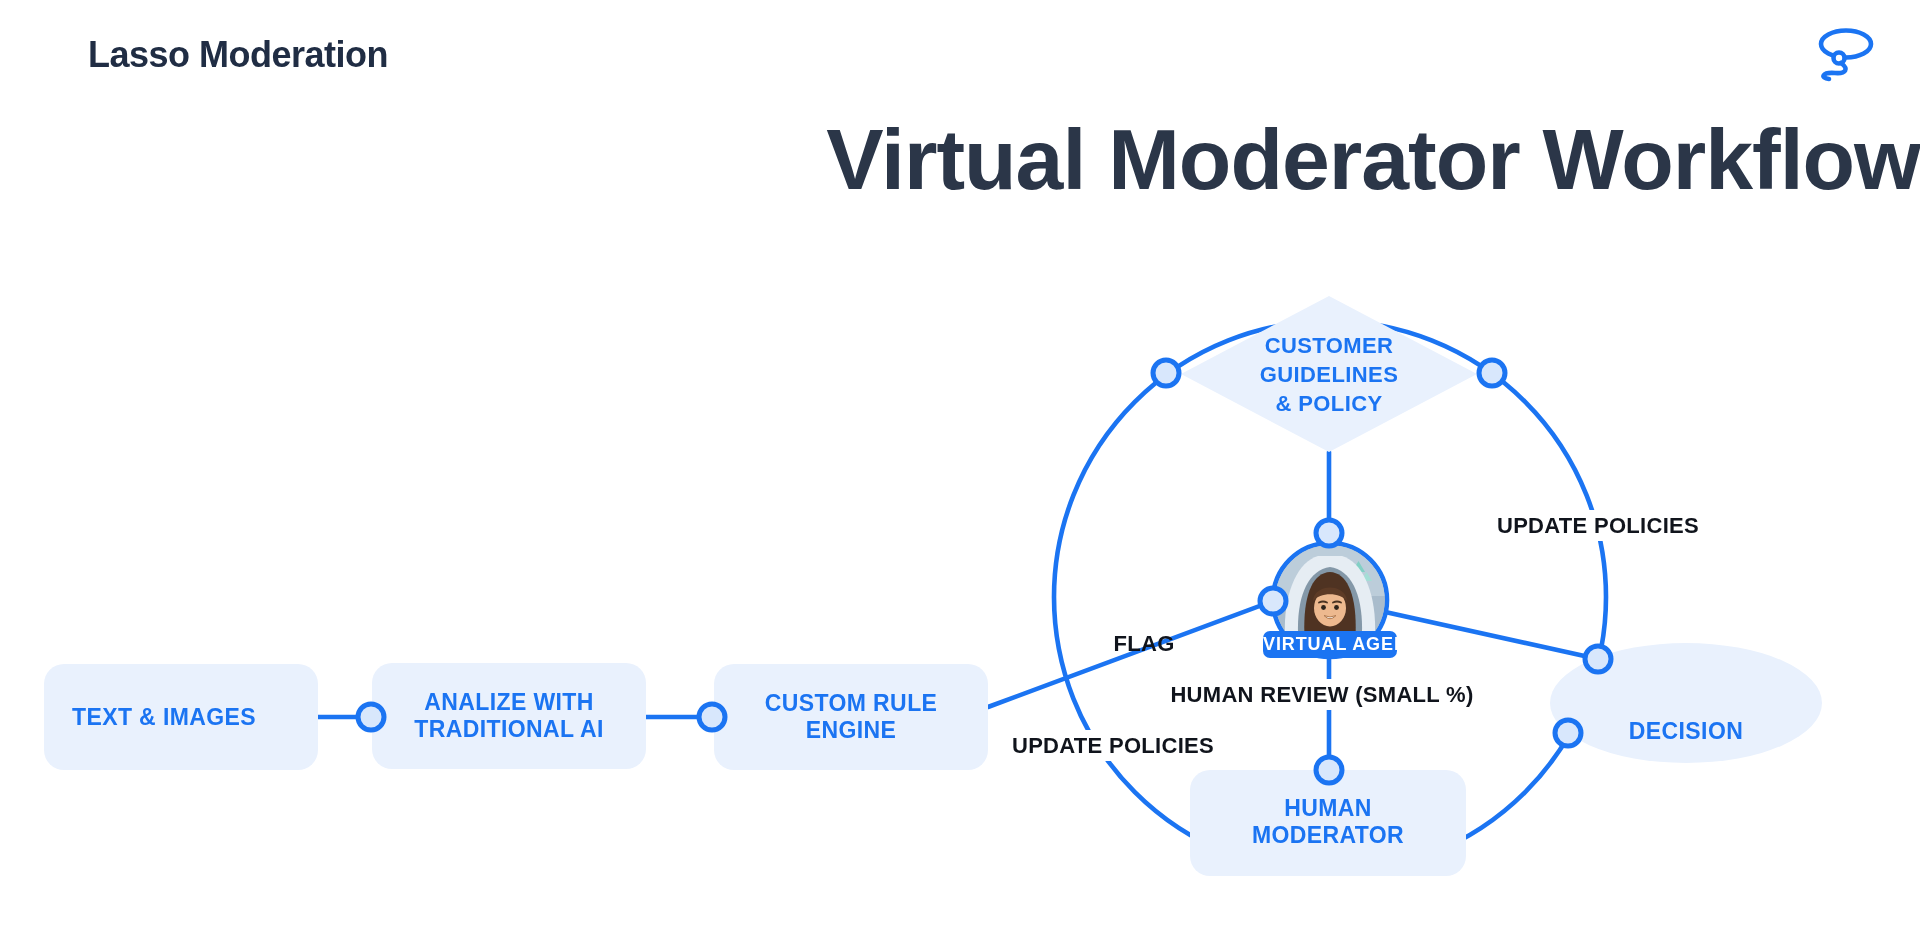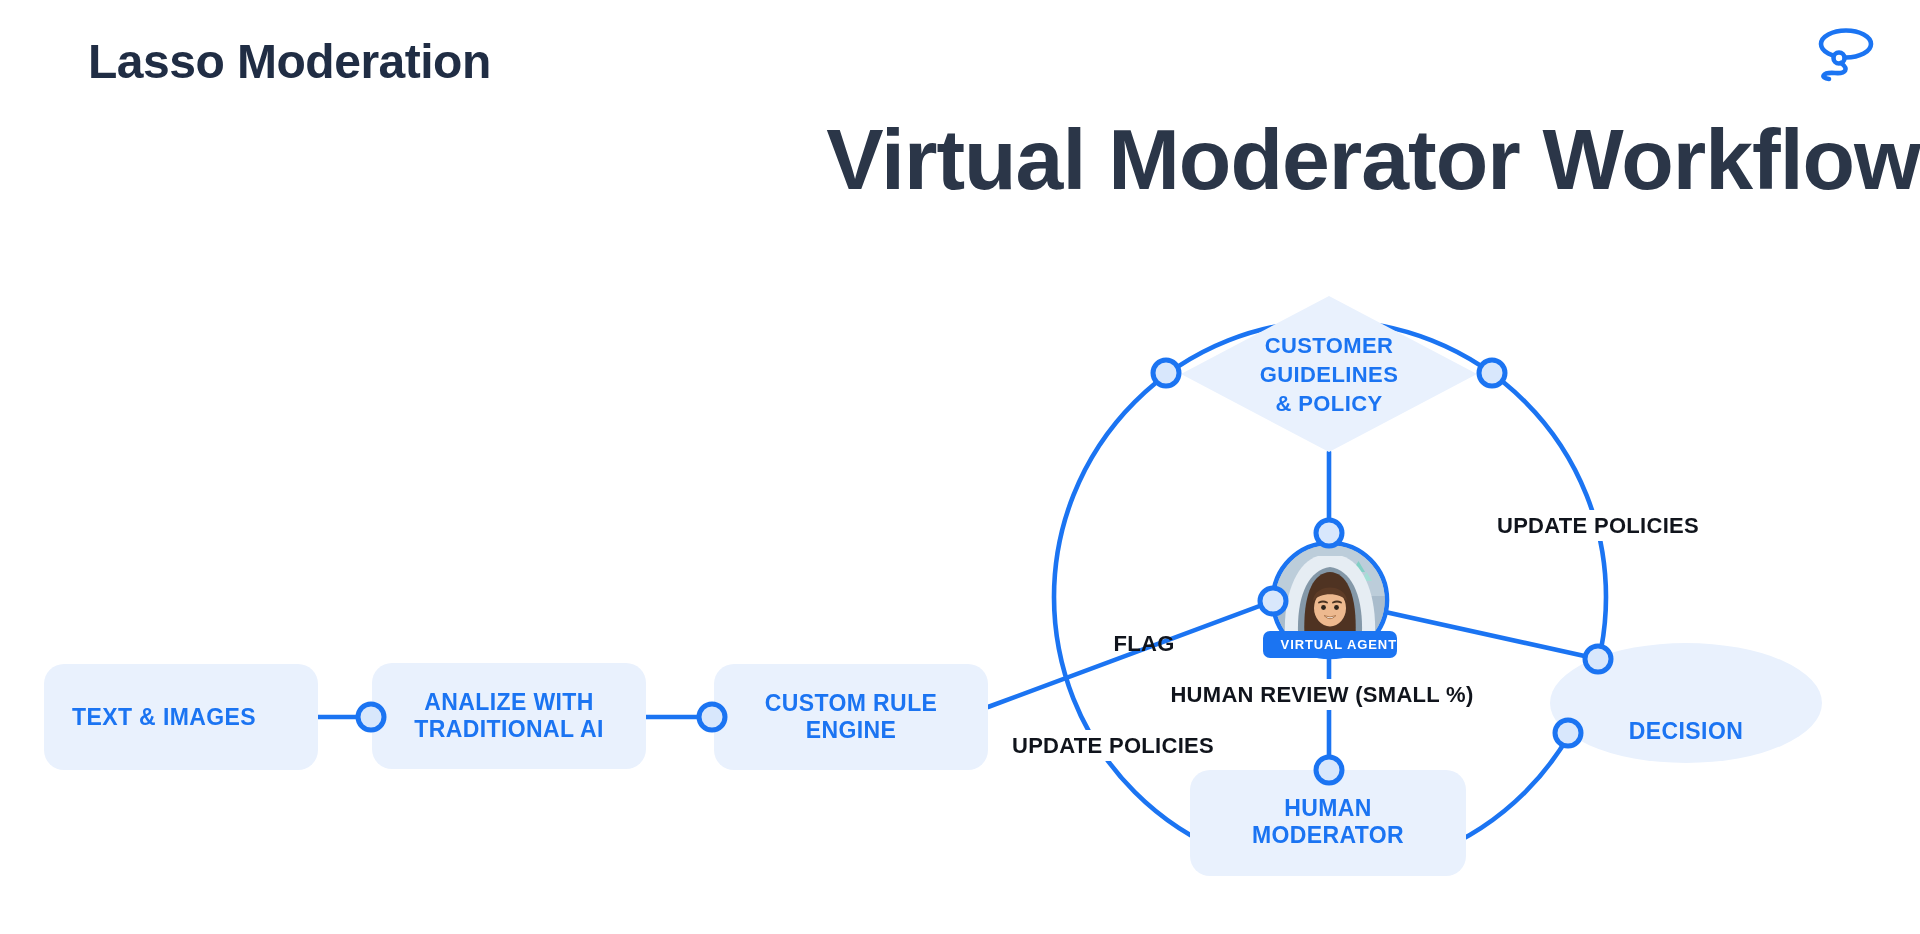--- a/index.html
+++ b/index.html
@@ -1,31 +1,31 @@
 <!DOCTYPE html>
 <html><head>
 <meta charset="utf-8">
 <style>
   html,body{margin:0;padding:0;background:#ffffff;}
   body{font-family:"Liberation Sans", sans-serif; -webkit-font-smoothing:antialiased;}
   #canvas{position:relative;width:1920px;height:934px;background:#ffffff;overflow:hidden;}
   #diagram-svg{position:absolute;left:0;top:0;z-index:1;}
   .abs{position:absolute;}
-  .brand{left:88px;top:34px;font-size:48px;font-weight:bold;color:#202d44;letter-spacing:-0.5px;z-index:5;}
+  .brand{left:88px;top:34px;font-size:36px;font-weight:bold;color:#202d44;letter-spacing:-0.5px;z-index:5;}
   .lasso{left:1806px;top:16px;z-index:5;}
   .title{left:0;top:110px;width:1920px;text-align:right;font-size:86px;font-weight:bold;
          color:#2b3648;letter-spacing:-1px;z-index:5;}
   .blue-label{z-index:4;color:#1b74f2;font-weight:bold;font-size:23px;line-height:27px;
               letter-spacing:0.4px;text-align:center;transform:translate(-50%,-50%);white-space:nowrap;}
   .diamond-label{font-size:22px;line-height:29px;}
   .black-label{z-index:4;color:#10141c;font-weight:bold;font-size:22px;letter-spacing:0.3px;
                text-align:center;transform:translate(-50%,-50%);white-space:nowrap;}
   .gap-bg{background:#ffffff;padding:3px 7px;}
   .badge{z-index:6;left:1263px;top:631px;width:134px;height:27px;background:#1b74f2;border-radius:7px;
-         color:#ffffff;font-size:13px;font-weight:bold;letter-spacing:0.9px;text-align:right;
+         color:#ffffff;font-size:18px;font-weight:bold;letter-spacing:0.9px;text-align:right;
          line-height:27px;white-space:nowrap;}
 </style>
 </head>
 <body>
 
 <div id="canvas">
 
   <div class="abs brand">Lasso Moderation</div>
 
   <svg class="abs lasso" width="84" height="84" viewBox="0 0 84 84">

